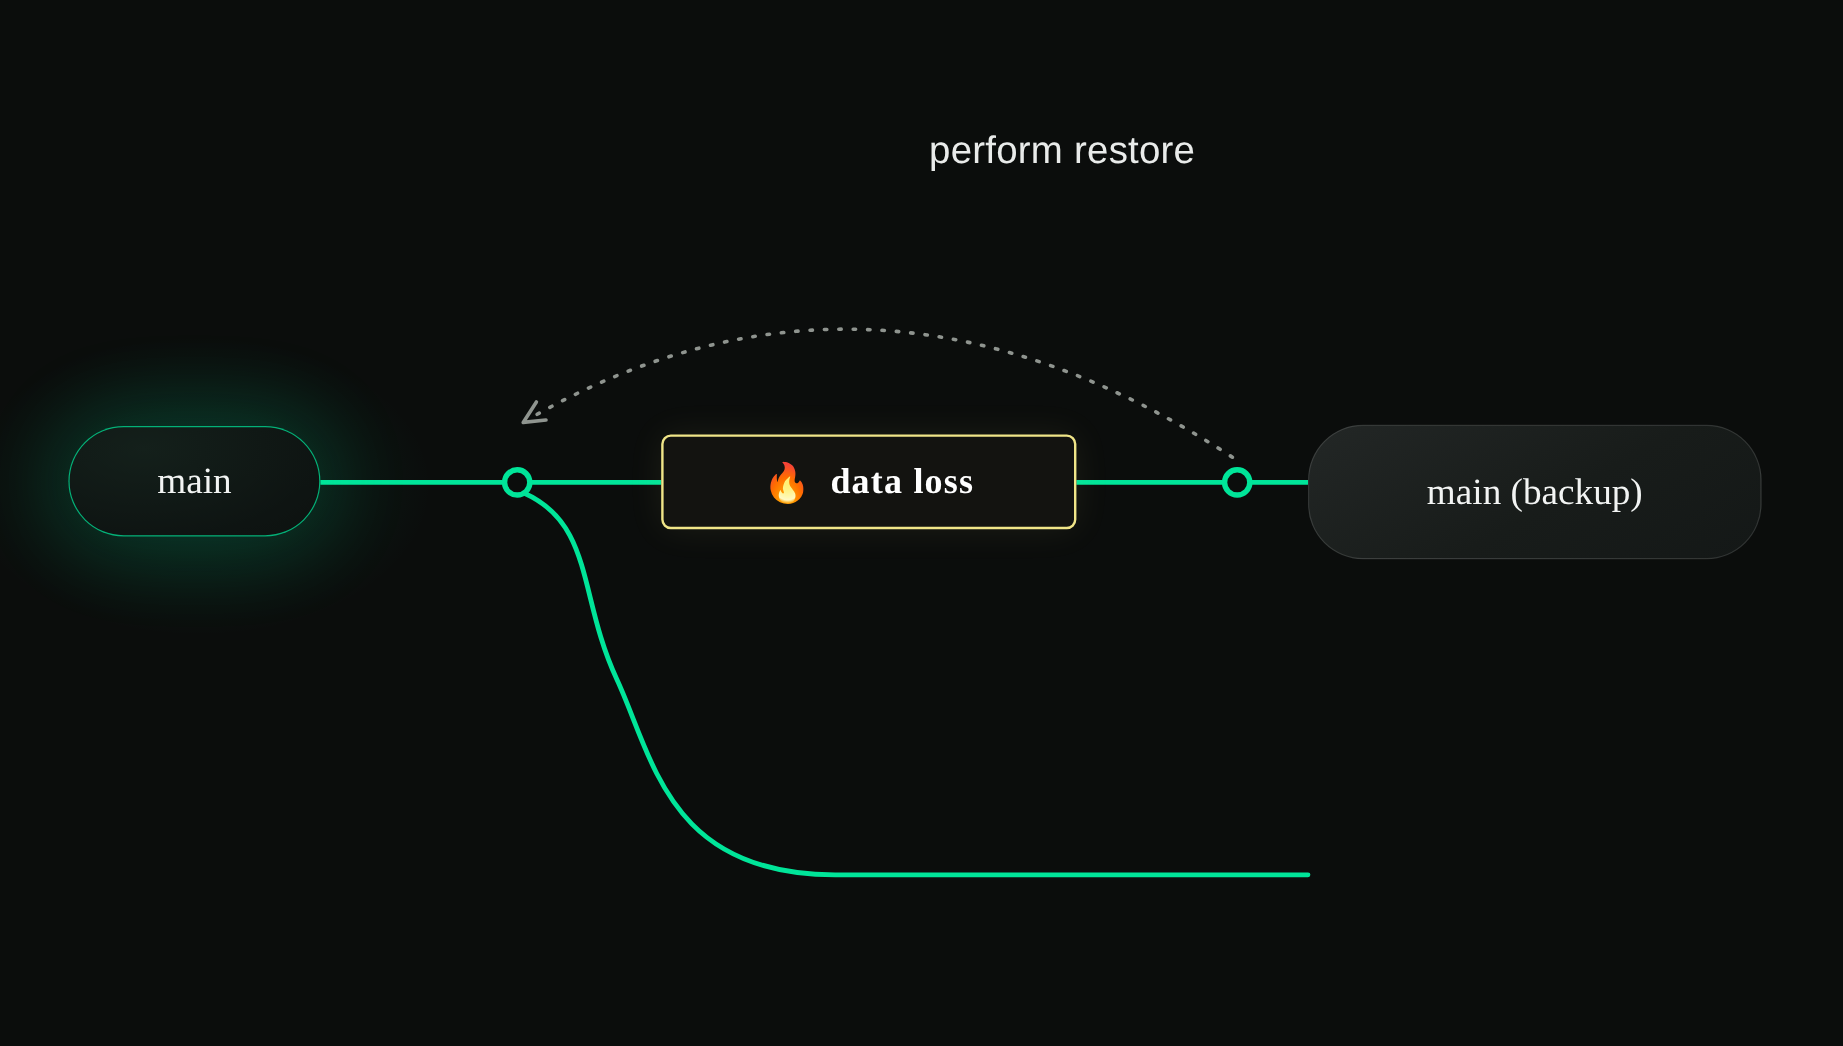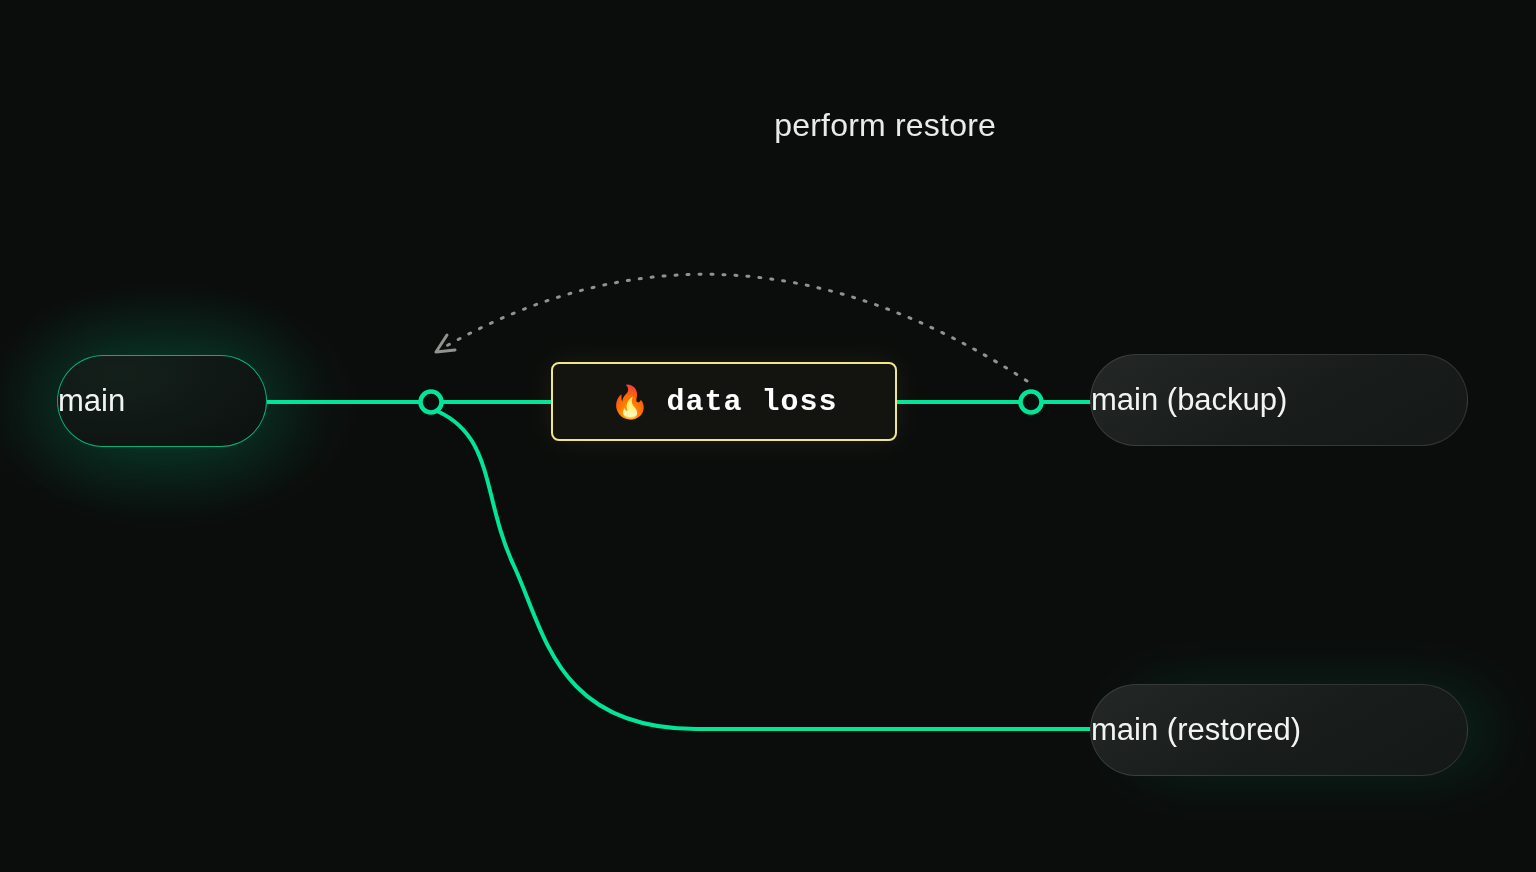--- a/index.html
+++ b/index.html
@@ -31,25 +31,26 @@
     color: #e9ebea;
     font-size: 32px;
     line-height: 46px;
     font-weight: 400;
     letter-spacing: 0.2px;
   }
   .pill {
     position: absolute;
     display: flex;
     align-items: center;
-    justify-content: flex-start;
+    justify-content: center;
     border-radius: 46px;
     color: #f2f4f3;
     font-size: 31px;
     box-sizing: border-box;
+    font-family: Liberation Serif, serif;
   }
   .pill-main {
     left: 57px;
     top: 355px;
     width: 210px;
     height: 92px;
     background: radial-gradient(120% 140% at 30% 20%, #14201b 0%, #0e1412 60%, #0c100e 100%);
     border: 1px solid rgba(0, 229, 153, 0.75);
     box-shadow: 0 0 70px 12px rgba(0, 229, 153, 0.14);
   }
@@ -60,21 +61,21 @@
     width: 390px;
     height: 250px;
     border-radius: 50%;
     background: radial-gradient(closest-side, rgba(0,229,153,0.12), rgba(0,229,153,0.0));
     pointer-events: none;
   }
   .pill-backup {
     left: 1090px;
     top: 354px;
     width: 378px;
-    height: 92px;
+    height: 112px;
     background: linear-gradient(150deg, #232726 0%, #181c1a 55%, #141817 100%);
     border: 1px solid rgba(255, 255, 255, 0.12);
   }
   .pill-restored {
     left: 1090px;
     top: 684px;
     width: 378px;
     height: 92px;
     background: linear-gradient(150deg, #232726 0%, #181c1a 55%, #141817 100%);
     border: 1px solid rgba(255, 255, 255, 0.12);
@@ -94,21 +95,21 @@
     align-items: center;
     justify-content: center;
     gap: 16px;
     box-shadow: 0 0 30px rgba(240, 229, 136, 0.08);
   }
   .event-box .fire {
     font-size: 32px;
     line-height: 1;
   }
   .event-box .event-text {
-    font-family: Liberation Mono, monospace;
+    font-family: Liberation Serif, serif;
     font-weight: 700;
     font-size: 30px;
     color: #ffffff;
     letter-spacing: 1px;
   }
 </style>
 </head>
 <body>
 
 <div class="stage">
@@ -146,17 +147,14 @@
 
   <div class="event-box">
     <span class="fire">🔥</span>
     <span class="event-text">data loss</span>
   </div>
 
   <div class="pill pill-backup">
     <span>main (backup)</span>
   </div>
 
-  <div class="pill pill-restored">
-    <span>main (restored)</span>
-  </div>
 
 </div>
 
 </body></html>

